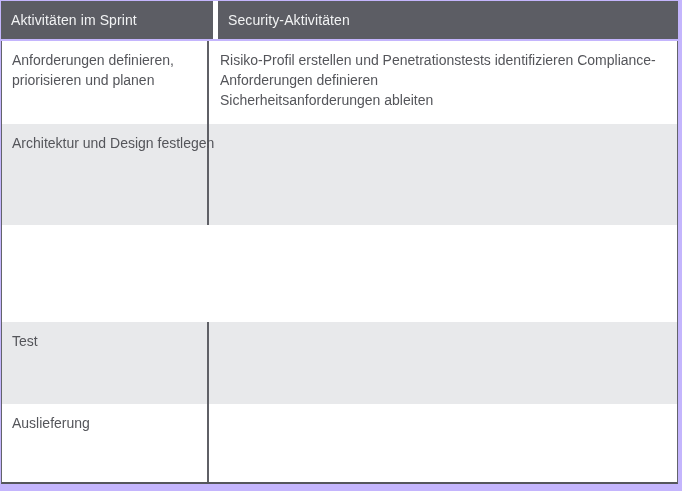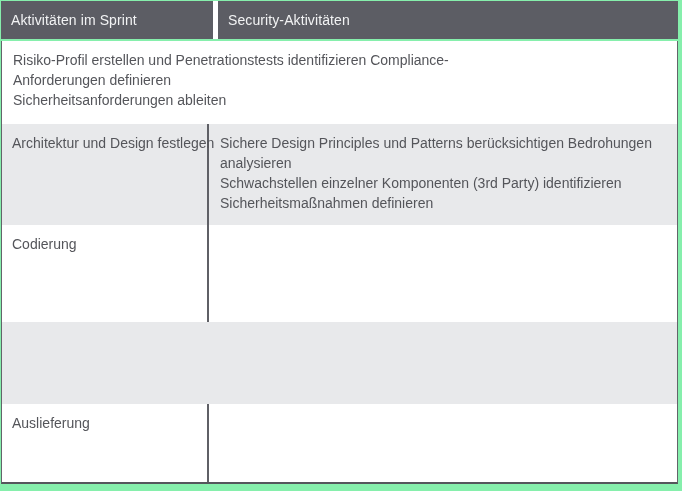--- a/index.html
+++ b/index.html
@@ -5,21 +5,21 @@
   html, body {
     margin: 0;
     padding: 0;
     background: #ffffff;
     font-family: "Liberation Sans", sans-serif;
   }
   .page {
     position: relative;
     width: 682px;
     height: 491px;
-    background: #86efac;
+    background: #c4b5fd;
     overflow: hidden;
   }
   .tbl {
     position: absolute;
     top: 1px;
     left: 1px;
     width: 677px;
   }
   
   .hdr {
@@ -81,38 +81,36 @@
 
     <div class="hdr">
       <div class="hc c1">Aktivitäten im Sprint</div>
       <div class="hgap"></div>
       <div class="hc c2">Security-Aktivitäten</div>
     </div>
 
     <div class="tbody">
 
       <div class="row r1">
+        <div class="cell c1">Anforderungen definieren,
+priorisieren und planen</div>
         <div class="cell c2">Risiko-Profil erstellen und Penetrationstests identifizieren Compliance-
 Anforderungen definieren
 Sicherheitsanforderungen ableiten</div>
       </div>
 
       <div class="row r2 alt">
         <div class="cell c1">Architektur und Design festlegen</div>
-        <div class="cell c2">Sichere Design Principles und Patterns berücksichtigen Bedrohungen
-analysieren
-Schwachstellen einzelner Komponenten (3rd Party) identifizieren
-Sicherheitsmaßnahmen definieren</div>
       </div>
 
       <div class="row r3">
-        <div class="cell c1">Codierung</div>
       </div>
 
       <div class="row r4 alt">
+        <div class="cell c1">Test</div>
       </div>
 
       <div class="row r5">
         <div class="cell c1">Auslieferung</div>
       </div>
 
     </div>
   </div>
 </div>
 

